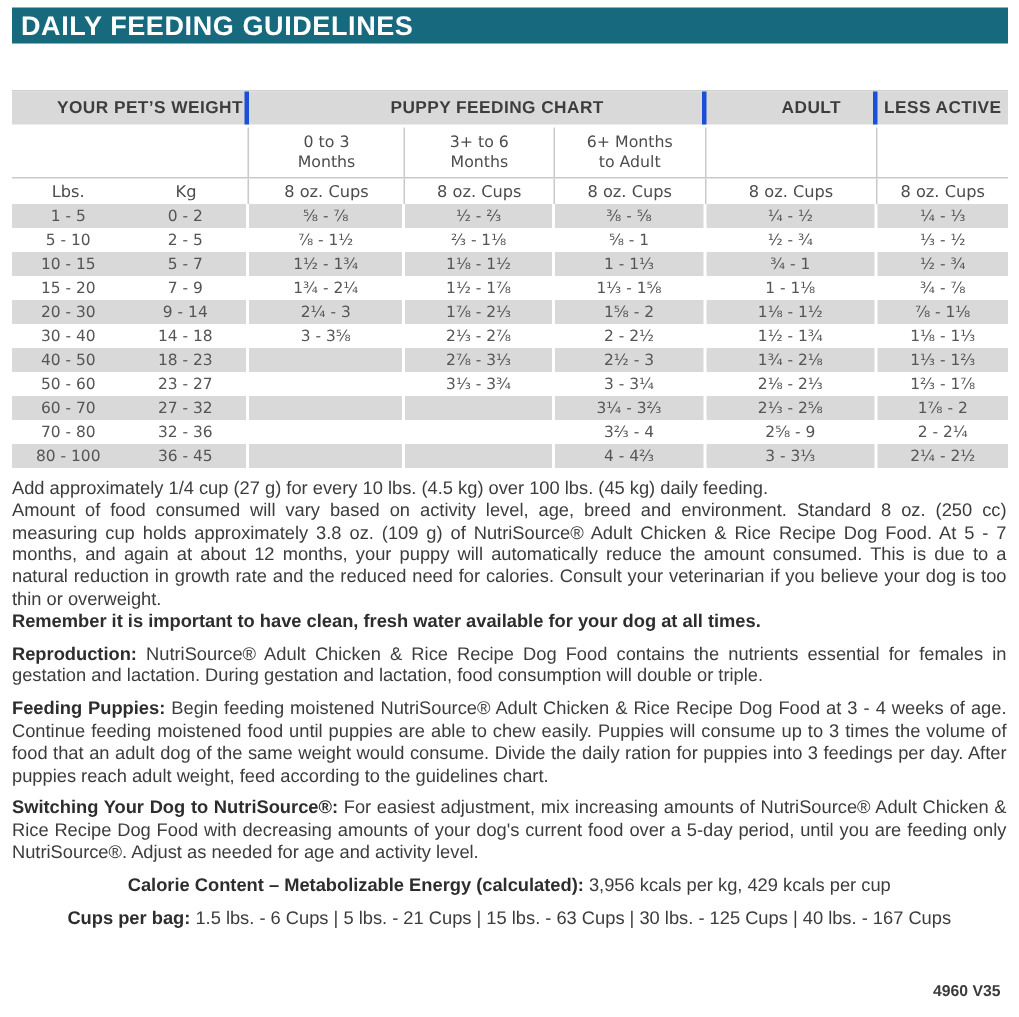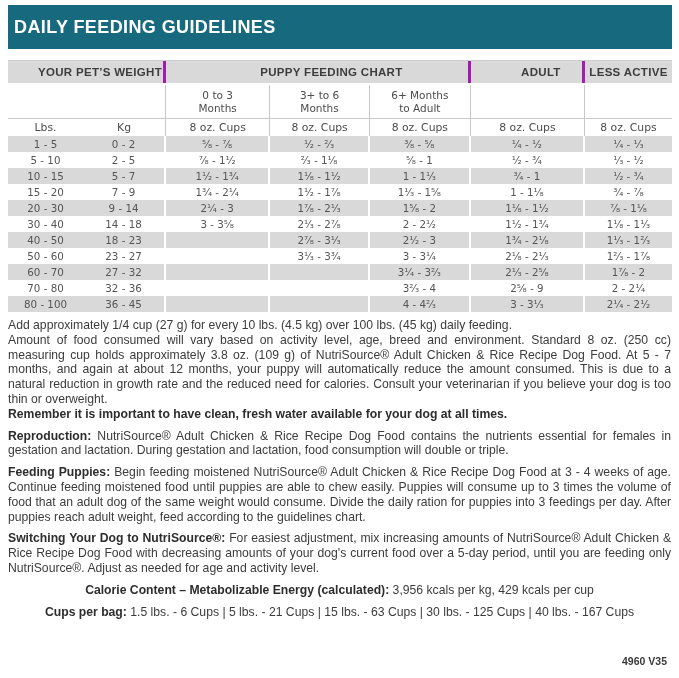--- a/index.html
+++ b/index.html
@@ -1,29 +1,29 @@
 <!DOCTYPE html>
 <html><head>
 <meta charset="utf-8">
 <style>
   html,body{margin:0;padding:0;background:#fff;}
   body{width:679px;height:678px;position:relative;overflow:hidden;
        font-family:"Liberation Sans",sans-serif;color:#3a3a3a;}
-  .title-bar{position:absolute;left:8px;right:7px;top:5px;height:44px;
+  .title-bar{position:absolute;left:8px;right:7px;top:5px;height:24px;
        background:#17697D;display:flex;align-items:center;}
   .title-bar span{color:#fff;font-weight:bold;font-size:18px;letter-spacing:.4px;
        padding-left:6px;font-family:"Liberation Sans",sans-serif;}
   .table{position:absolute;left:8px;right:7px;top:60px;border-top:1px solid #cfcfcf;
        font-family:"DejaVu Sans",sans-serif;}
   .t-row{display:grid;grid-template-columns:11.3% 12.5% 15.7% 15% 15.2% 17.2% 13.1%;}
   .g-row{display:grid;grid-template-columns:23.8% 45.9% 17.2% 13.1%;
        background:#D9D9D9;height:22px;line-height:22px;margin-bottom:2px;}
   .g-cell{font-weight:bold;font-size:11.5px;color:#3d3d3d;text-align:center;
        letter-spacing:.3px;font-family:"Liberation Sans",sans-serif;}
-  .g-cell.gap{border-right:3px solid #a21caf;padding-left:29px;}
+  .g-cell.gap{border-right:3px solid #1d4ed8;padding-left:29px;}
   .cell{text-align:center;color:#555;}
   .sub-row{height:33px;}
   .sub-row .cell{font-size:10.5px;line-height:13px;padding-top:4px;color:#4c4c4c;}
   .sub-row .cell.vline,.unit-row .cell.vline{border-right:1px solid #c9c9c9;text-align:center;}
   .unit-row{height:17px;border-top:1px solid #c9c9c9;}
   .unit-row .cell{font-size:10.8px;line-height:17px;color:#4c4c4c;}
   .t-row.data{height:16px;}
   .t-row.data .cell{font-size:10.3px;line-height:16px;}
   .t-row.data .cell.wline{border-right:2px solid #fff;}
   .t-row.data.stripe{background:#D9D9D9;}

